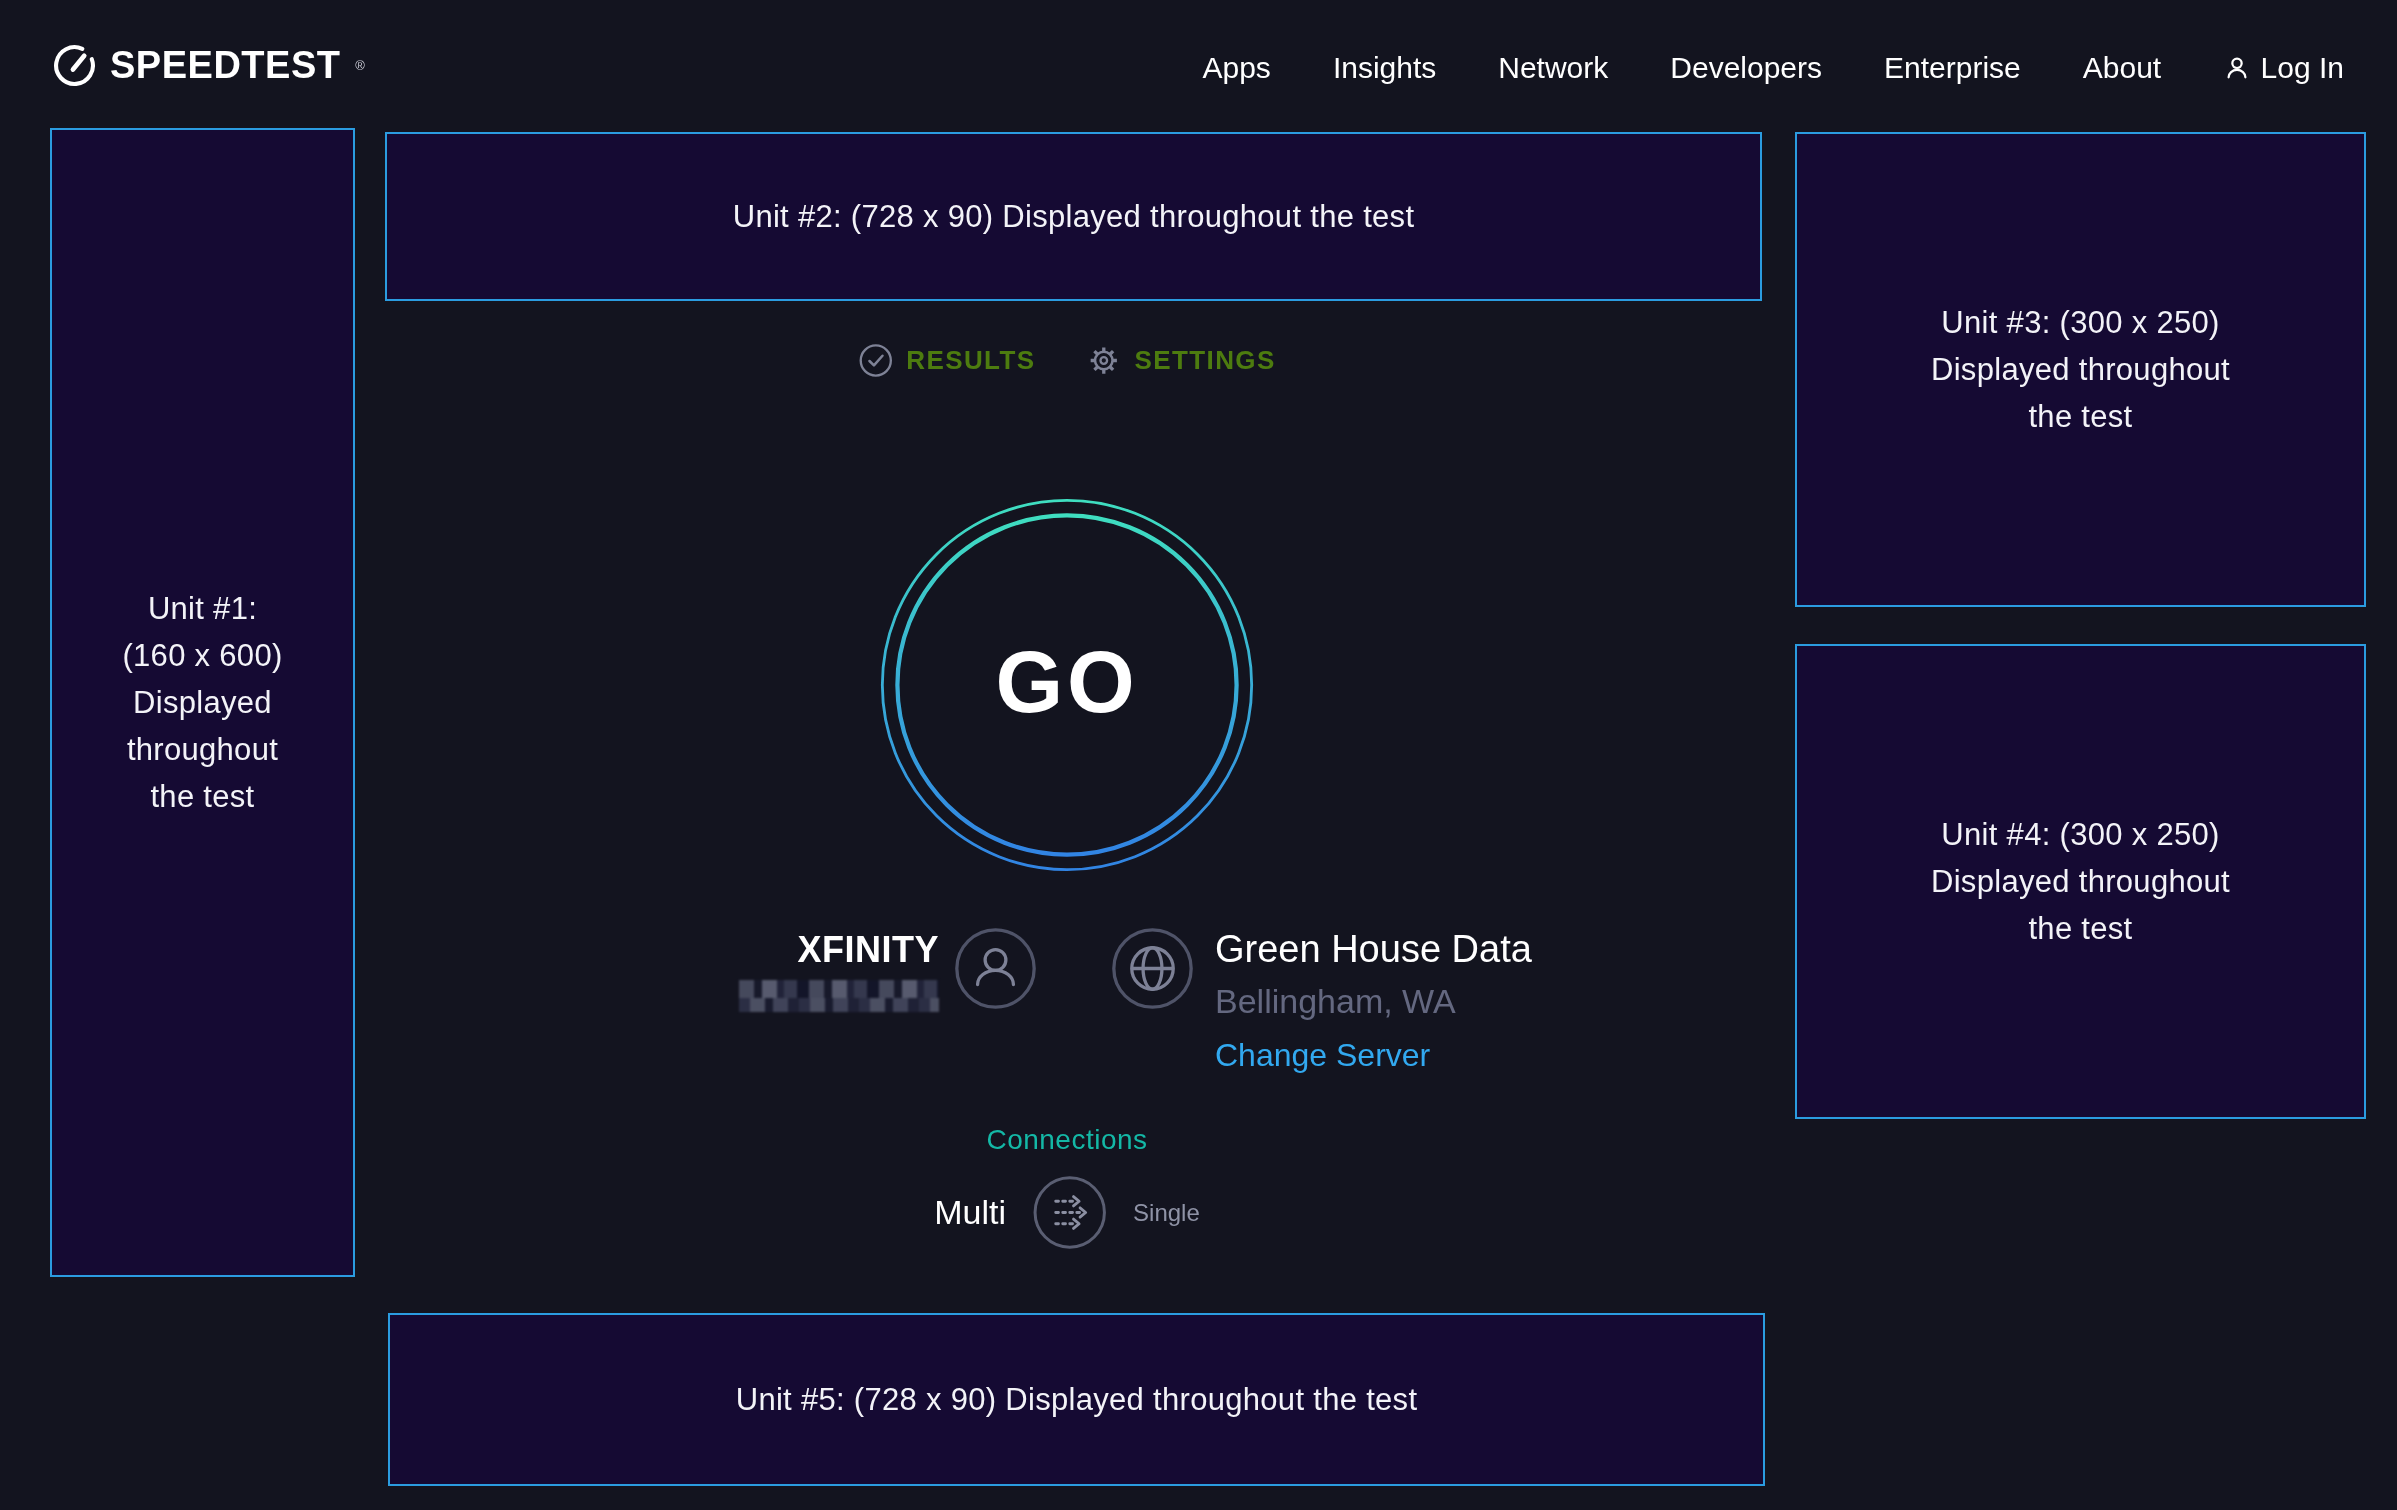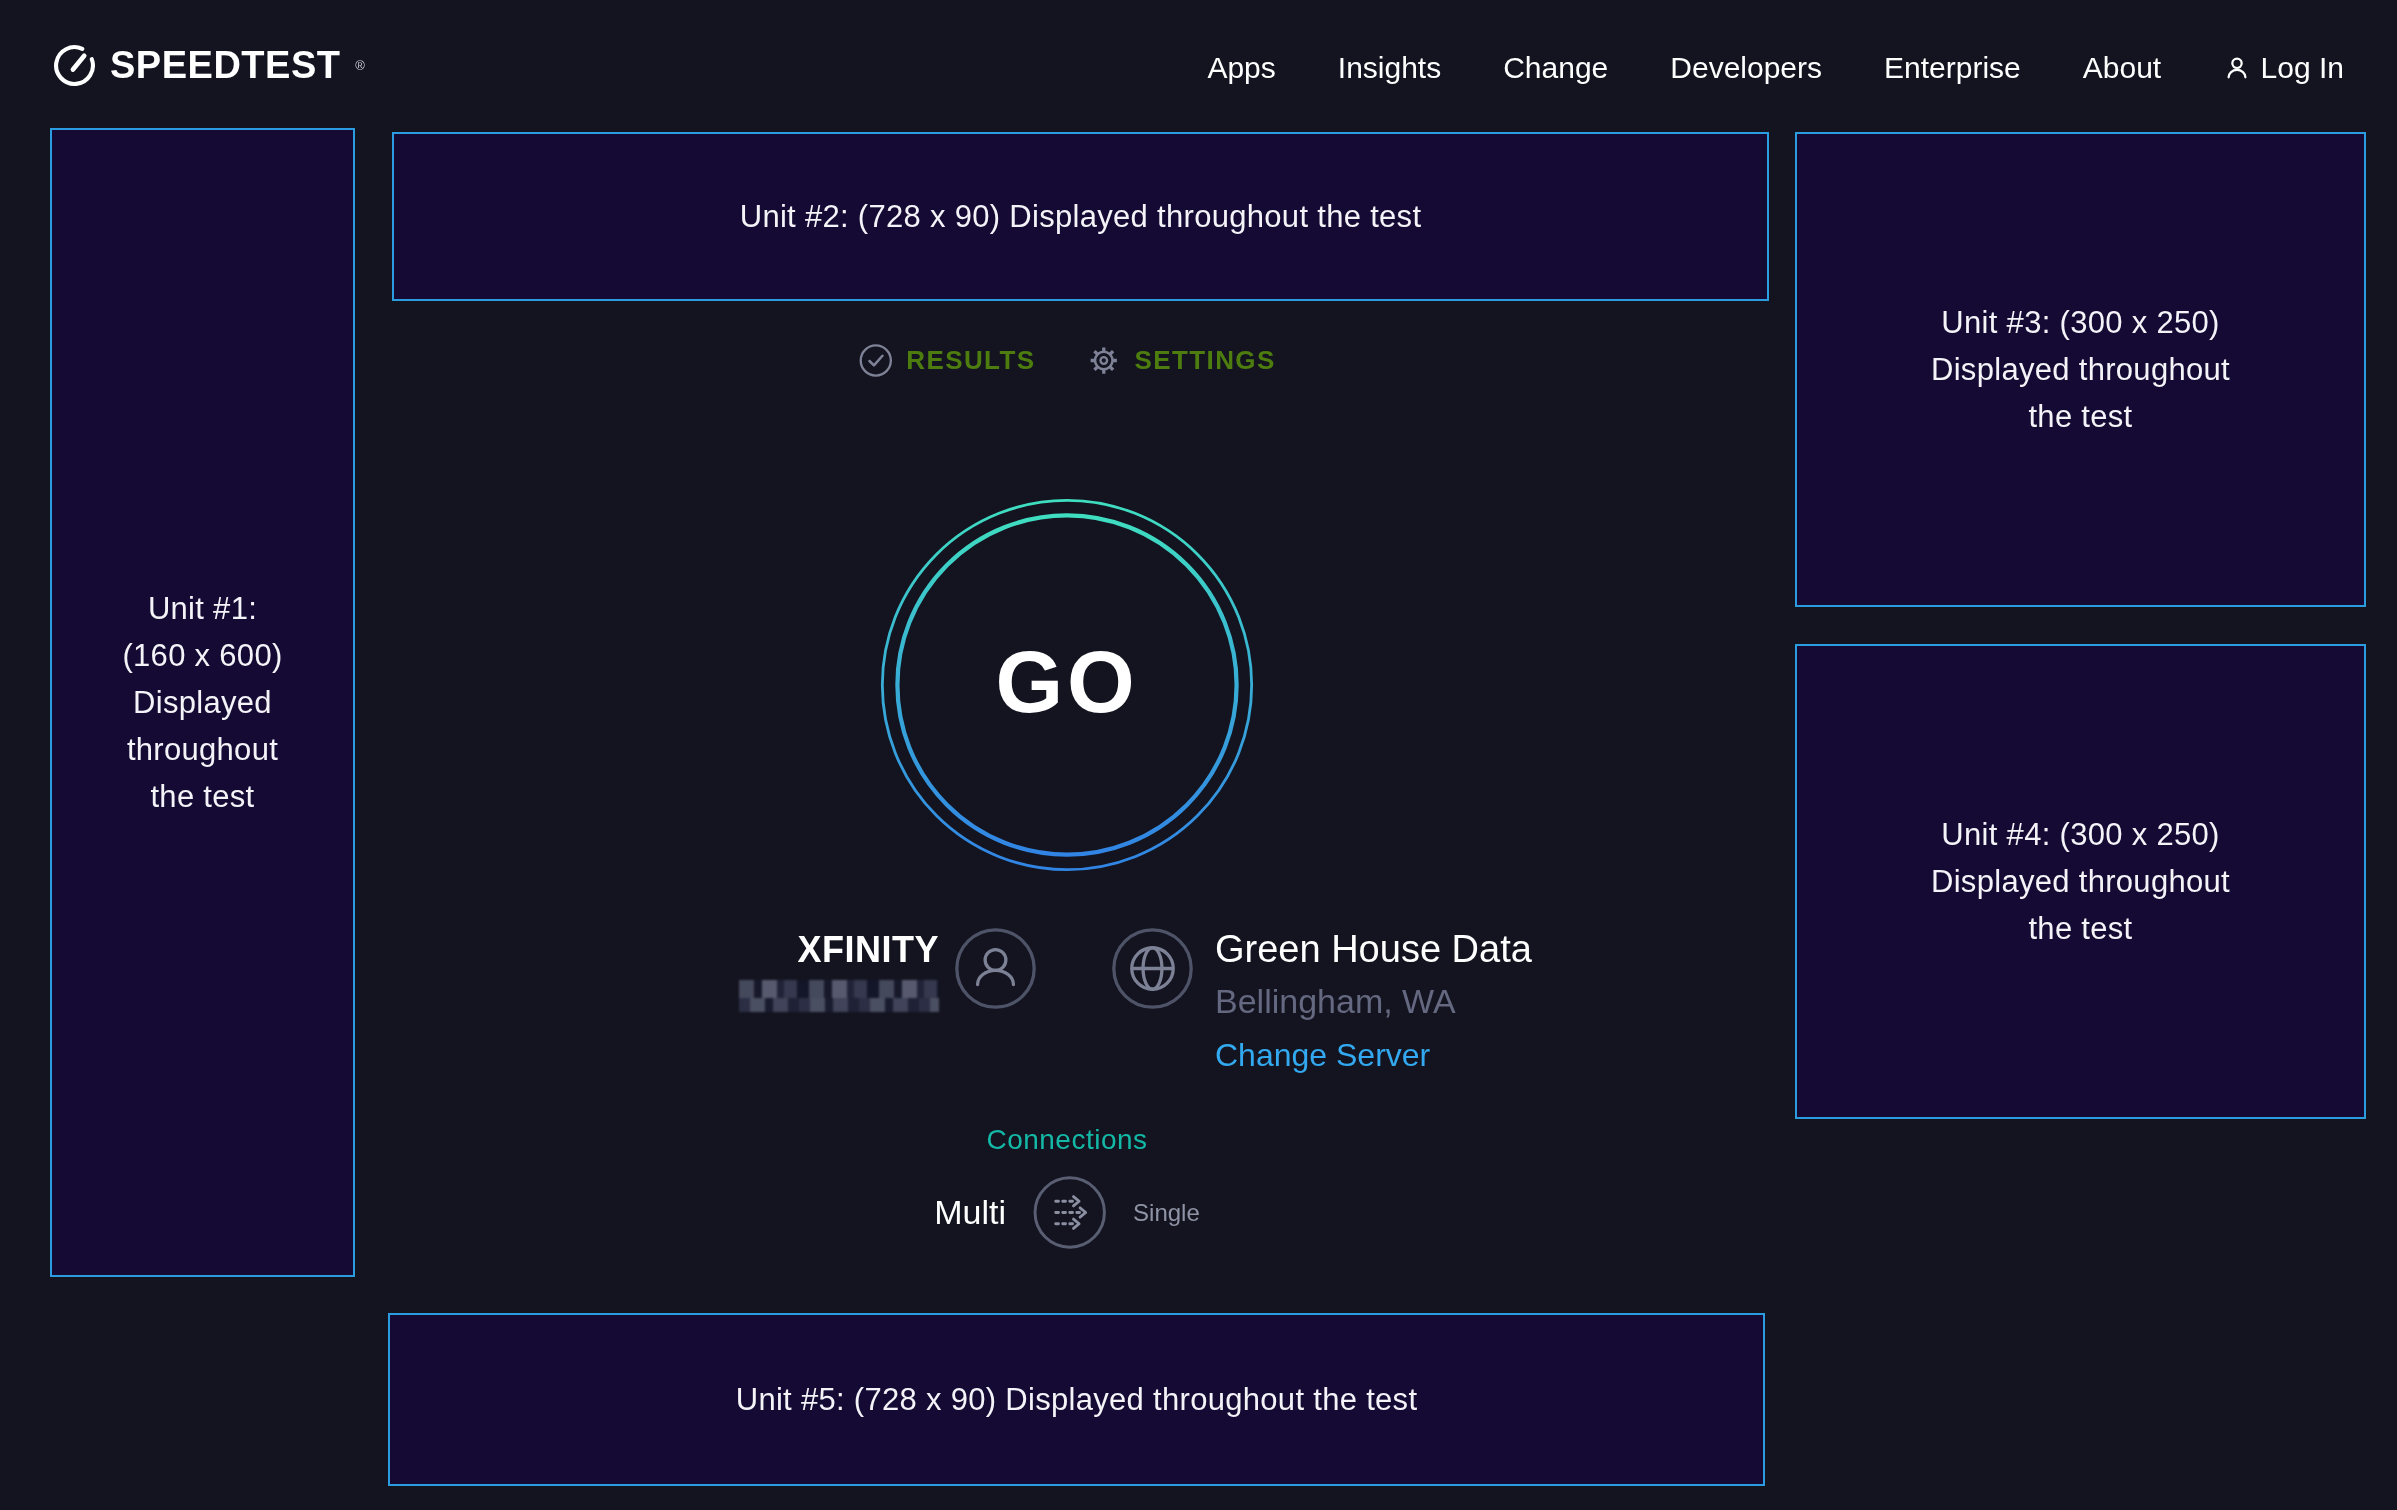--- a/index.html
+++ b/index.html
@@ -14,21 +14,21 @@
   .nav{position:absolute;right:53px;top:0;height:136px;display:flex;align-items:center;gap:62px;justify-content:center;}
   .nav-item{font-size:30px;font-weight:500;color:#fff;cursor:pointer;white-space:nowrap;}
   .login{display:flex;align-items:center;gap:9.4px;cursor:pointer;font-size:30px;font-weight:500;}
 
   
   .ad{position:absolute;background:#150a33;border:2.8px solid #2b9ce0;box-sizing:border-box;
       display:flex;align-items:center;justify-content:center;text-align:center;cursor:pointer;}
   .ad-text{color:#f3f3f8;font-size:31px;line-height:1.52;letter-spacing:0.3px;}
   .ad-line{display:block;}
   .ad-unit1{left:50px;top:128px;width:305px;height:1149px;}
-  .ad-unit2{left:385px;top:132px;width:1377px;height:169px;margin-left:7px;}
+  .ad-unit2{left:385px;top:132px;width:1377px;height:169px;}
   .ad-unit3{left:1795px;top:132px;width:571px;height:475px;}
   .ad-unit4{left:1795px;top:644px;width:571px;height:475px;}
   .ad-unit5{left:388px;top:1313px;width:1377px;height:173px;}
 
   
   .tabs{position:absolute;left:1067px;top:343px;transform:translateX(-50%);display:flex;gap:51px;align-items:center;}
   .tab{display:flex;align-items:center;gap:13px;cursor:pointer;}
   .tab-label{font-size:26px;font-weight:700;letter-spacing:1.4px;color:#4d7c0f;}
 
   
@@ -71,21 +71,21 @@
           <line x1="20.5" y1="26" x2="31.5" y2="12.5" stroke="#ffffff" stroke-width="4.6" stroke-linecap="round"></line>
         </svg>
       </span>
       <span class="logo-text">SPEEDTEST</span>
       <span class="logo-tm">®</span>
     </div>
 
     <div class="nav">
       <span class="nav-item">Apps</span>
       <span class="nav-item">Insights</span>
-      <span class="nav-item">Change</span>
+      <span class="nav-item">Network</span>
       <span class="nav-item">Developers</span>
       <span class="nav-item">Enterprise</span>
       <span class="nav-item">About</span>
       <span class="login">
         <span style="display:flex;">
           <svg width="28" height="28" viewBox="0 0 30 30">
             <circle cx="15" cy="10" r="5" fill="none" stroke="#ffffff" stroke-width="2.4"></circle>
             <path d="M6 25 a9 8 0 0 1 18 0" fill="none" stroke="#ffffff" stroke-width="2.4" stroke-linecap="round"></path>
           </svg>
         </span>

